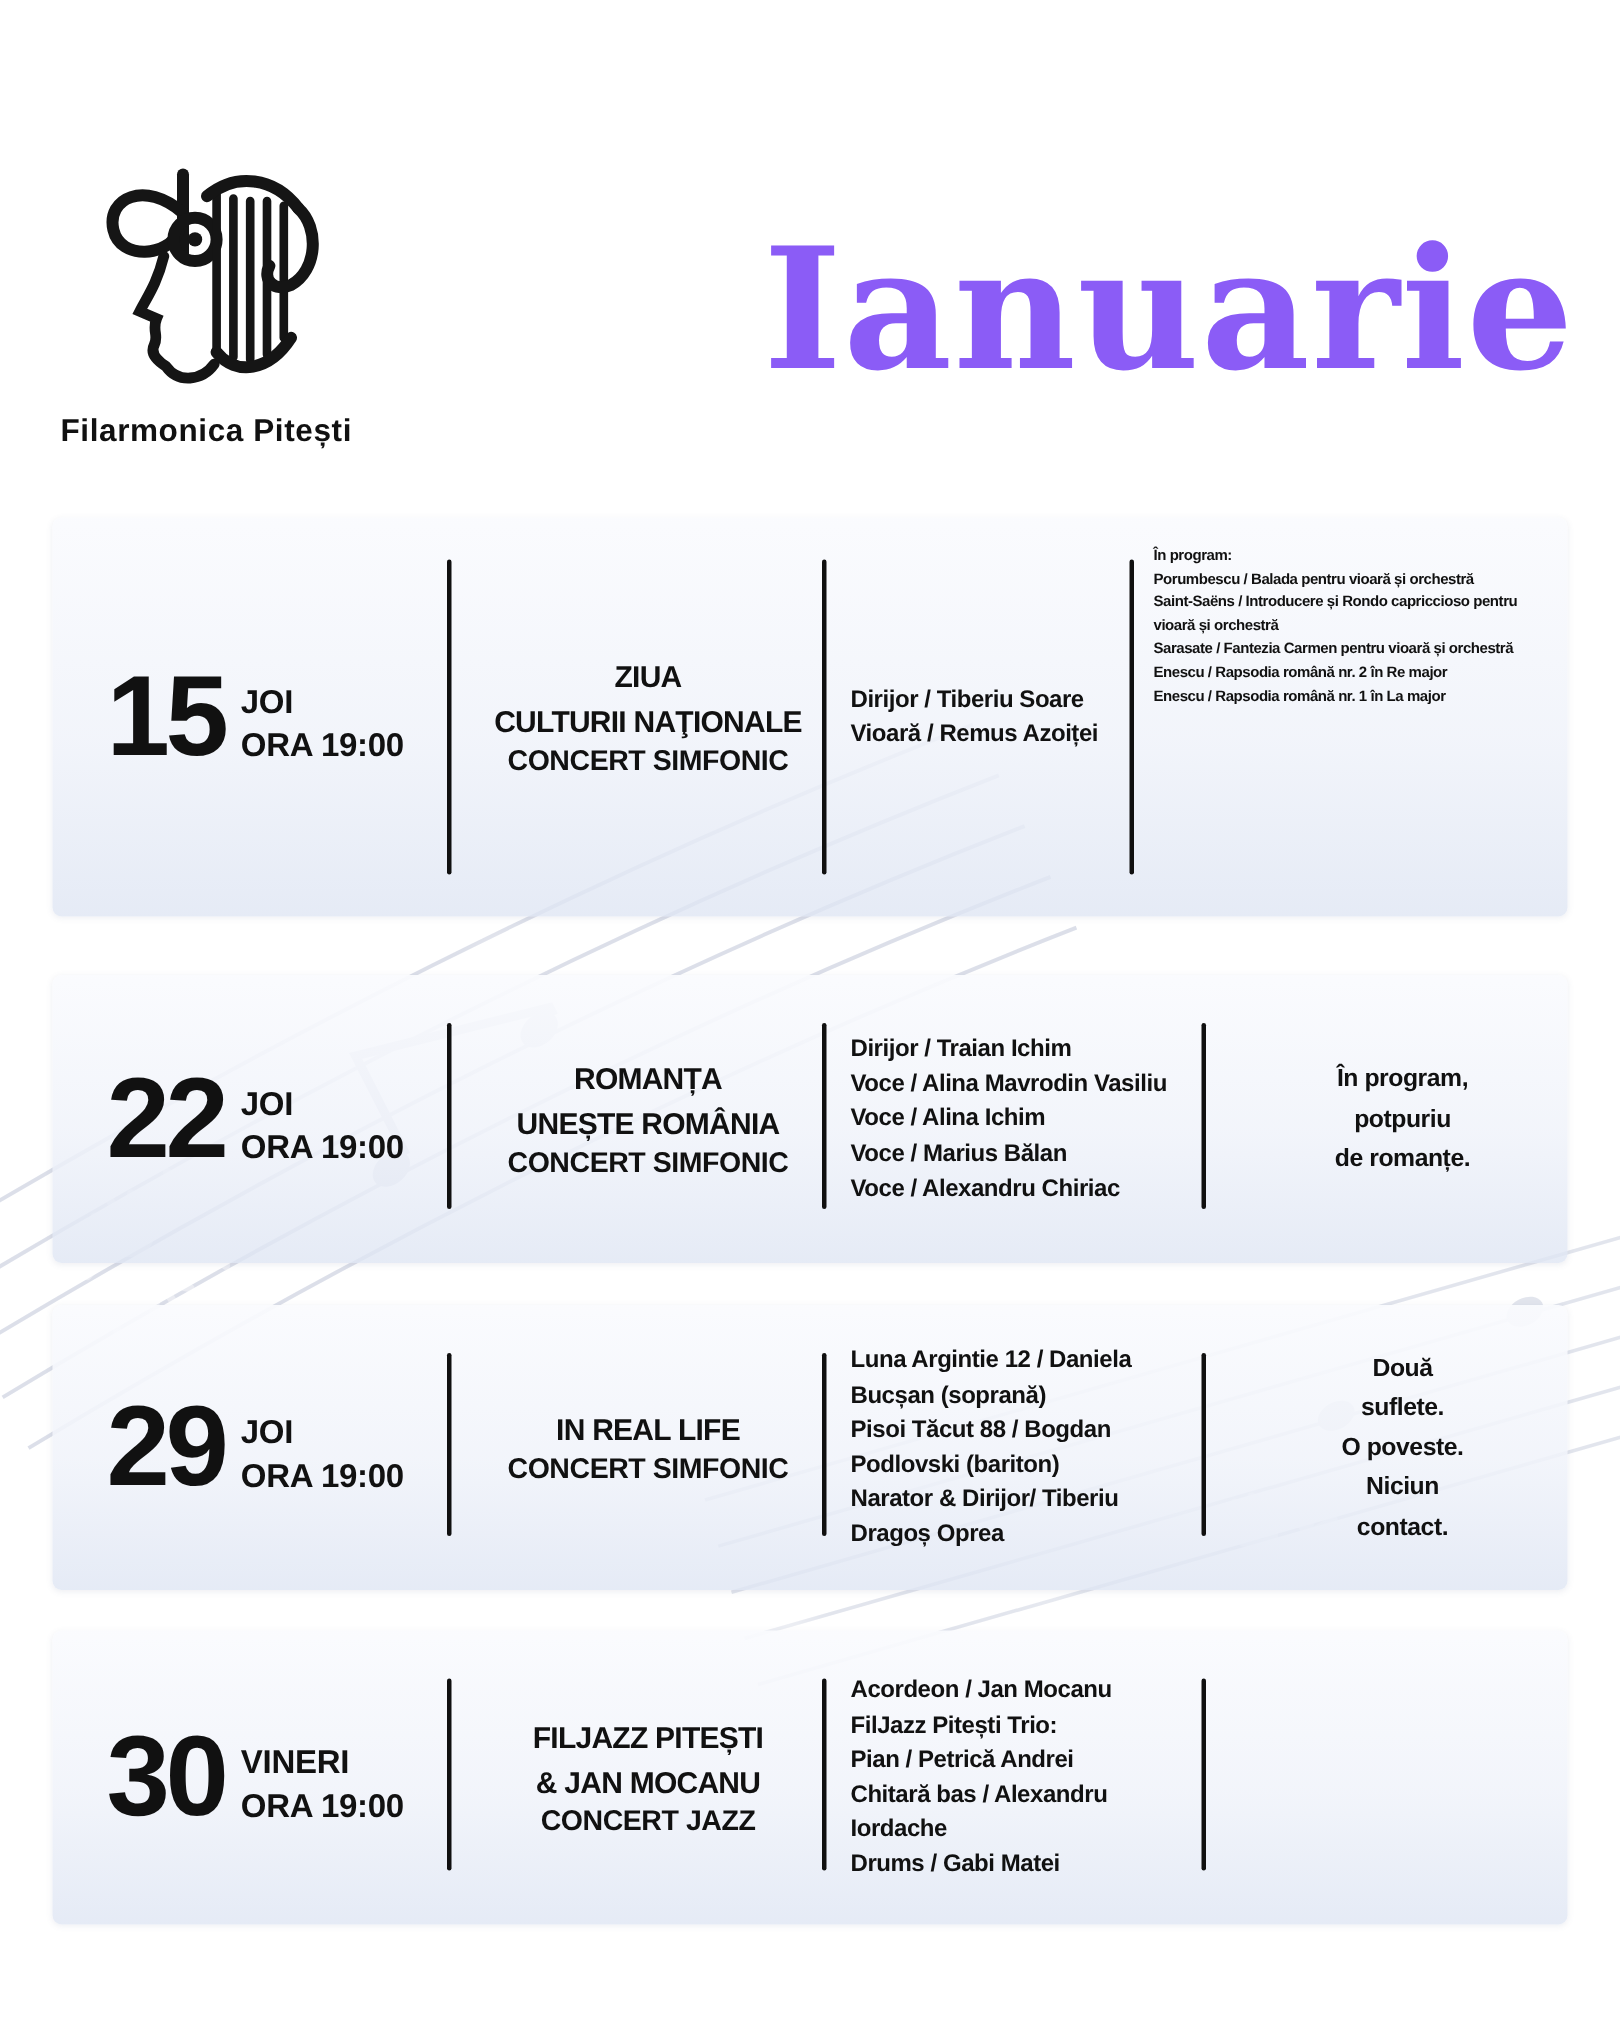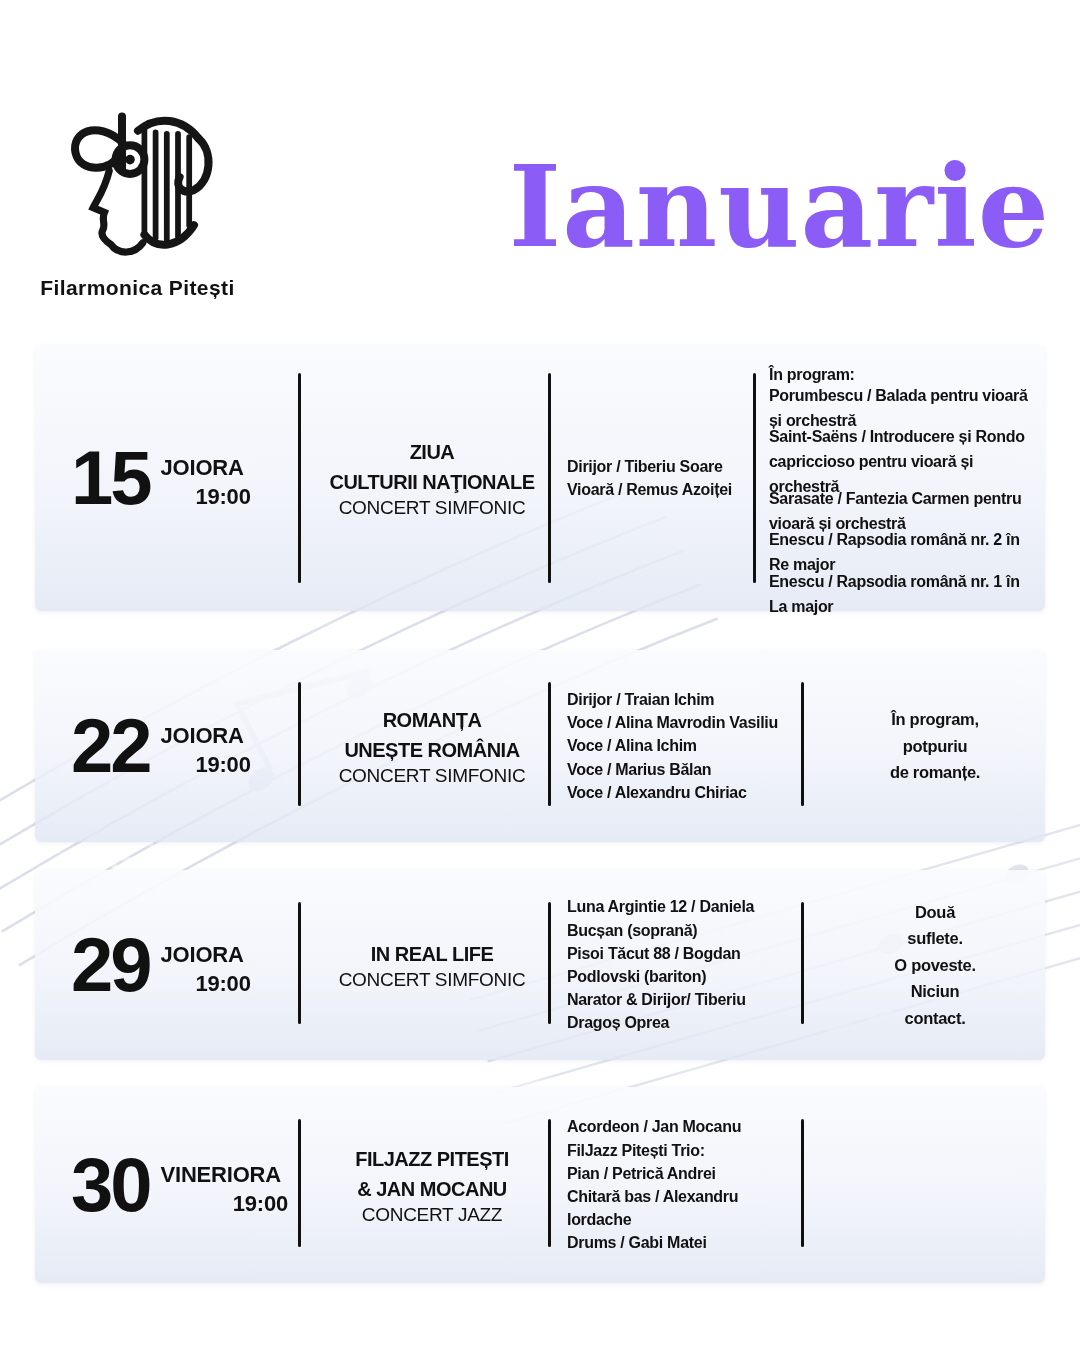--- a/index.html
+++ b/index.html
@@ -30,30 +30,30 @@
   .c3{top:870px;height:190px;}
   .c4{top:1087px;height:196px;}
   .vdiv{position:absolute;width:3px;background:#101010;border-radius:2px;}
   .c1 .vdiv{top:28px;bottom:28px;}
   .c2 .vdiv,.c3 .vdiv,.c4 .vdiv{top:32px;bottom:36px;}
   .d1{left:263px;} .d2{left:513px;}
   .c1 .d3{left:718px;} .c2 .d3,.c3 .d3,.c4 .d3{left:766px;}
   .col{position:absolute;top:0;bottom:0;display:flex;flex-direction:column;justify-content:center;}
   .datecol{left:36px;width:216px;flex-direction:row;align-items:center;justify-content:flex-start;gap:11px;}
   .daynum{font-size:76px;font-weight:bold;letter-spacing:-3px;line-height:.9;}
-  .daylbl{display:flex;flex-direction:row;font-size:22px;font-weight:bold;line-height:1.3;margin-top:10px;letter-spacing:-.2px;}
+  .daylbl{display:flex;flex-direction:column;font-size:22px;font-weight:bold;line-height:1.3;margin-top:10px;letter-spacing:-.2px;}
   .titlecol{left:277px;width:240px;text-align:center;align-items:center;}
   .tline{font-size:20px;font-weight:bold;letter-spacing:-.5px;line-height:1.5;white-space:nowrap;}
-  .sub{font-size:19px;font-weight:normal;letter-spacing:-.3px;white-space:nowrap;}
+  .sub{font-size:19px;font-weight:bold;letter-spacing:-.3px;white-space:nowrap;}
   .perfcol{left:532px;font-size:16px;font-weight:bold;letter-spacing:-.3px;line-height:1.45;}
   .c1 .perfcol{width:180px;} .c1 .perfcol .pline{white-space:nowrap;}
   .c2 .perfcol{width:228px;} .c2 .perfcol .pline{white-space:nowrap;}
   .c3 .perfcol,.c4 .perfcol{width:228px;}
   .progcol{font-weight:bold;letter-spacing:-.3px;}
-  .c1 .progcol{left:734px;width:272px;justify-content:flex-start;padding-top:18px;font-size:16px;line-height:1.56;}
+  .c1 .progcol{left:734px;width:272px;justify-content:flex-start;padding-top:18px;font-size:10px;line-height:1.56;}
   .c2 .progcol,.c3 .progcol{left:800px;width:200px;font-size:16.5px;line-height:1.6;text-align:center;}
   .prline{min-height:1em;}
 </style>
 </head>
 <body>
 
 <div class="page">
 
   <div class="veil"></div>
 

